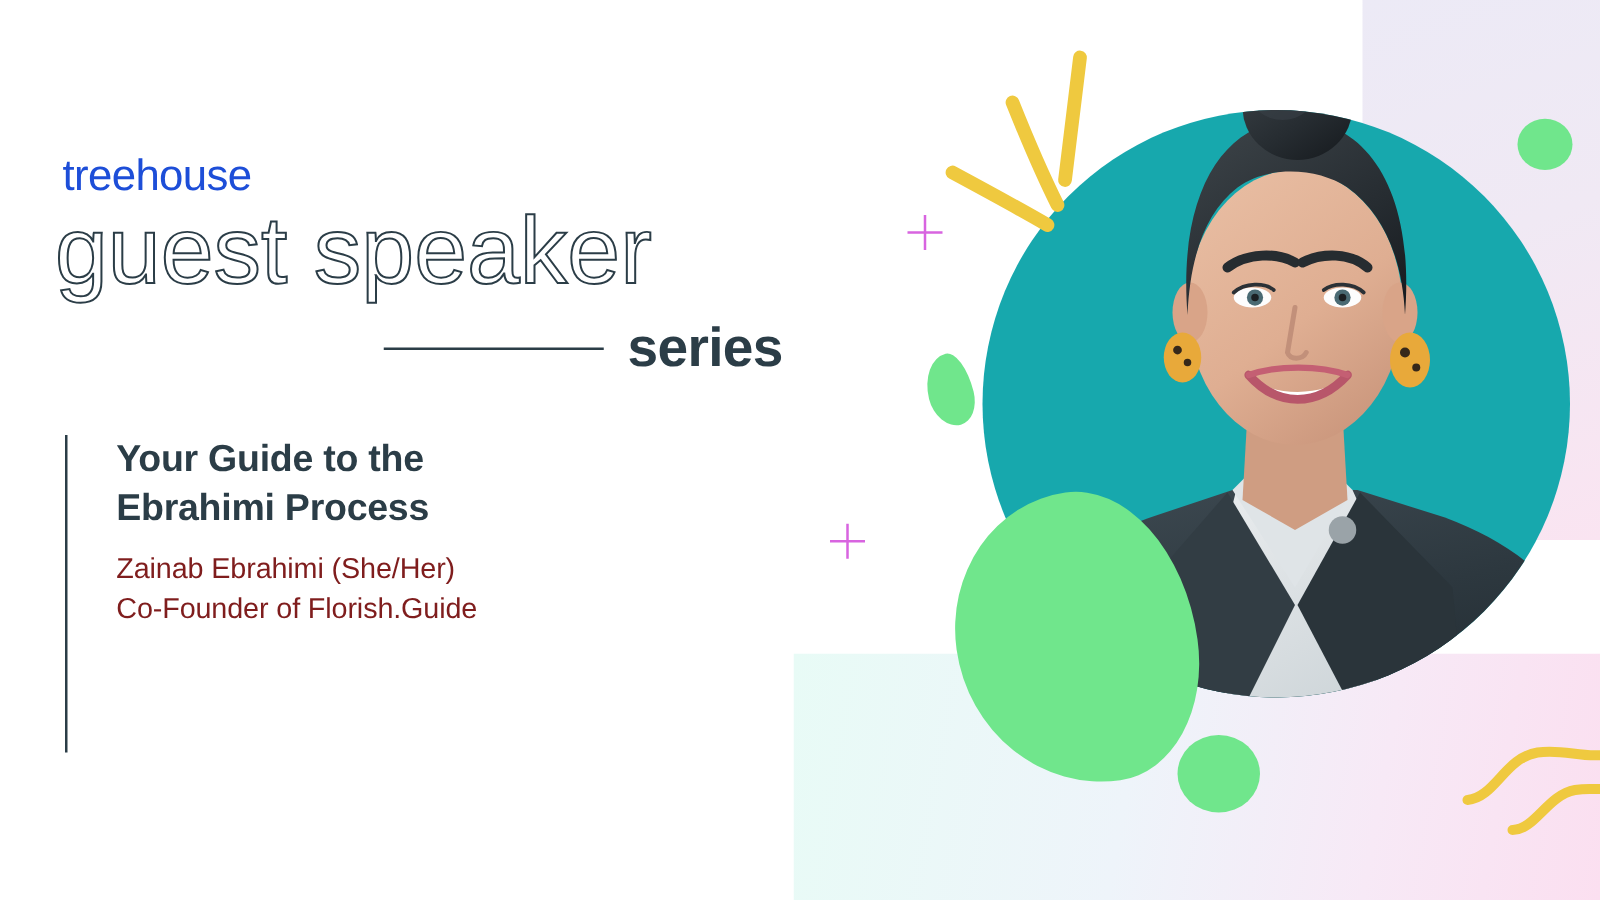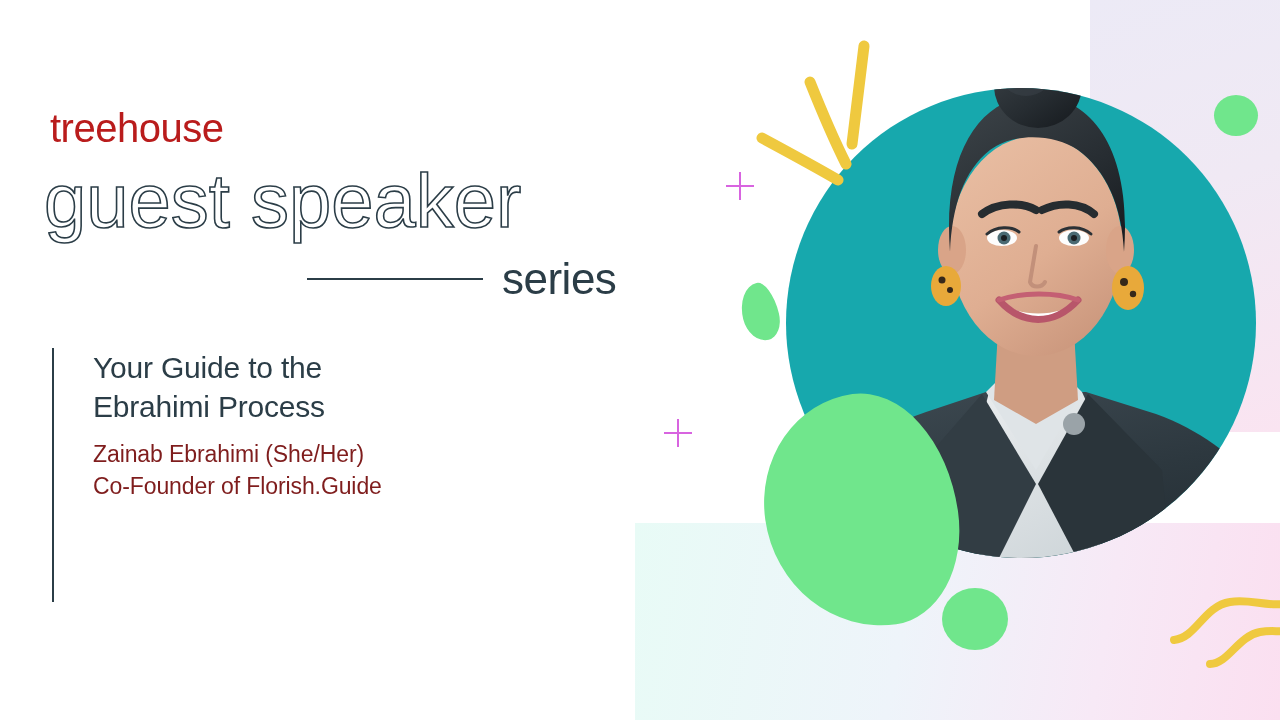--- a/index.html
+++ b/index.html
@@ -101,25 +101,25 @@
   }
   .plus::before { left: 50%; top: 0; width: 2px; height: 100%; margin-left: -1px; }
   .plus::after { top: 50%; left: 0; height: 2px; width: 100%; margin-top: -1px; }
   .plus-1 { left: 726px; top: 172px; }
   .plus-2 { left: 664px; top: 419px; }
 
   
   .brandline {
     position: absolute;
     left: 50px;
-    top: 108px;
-    font-size: 40px;
+    top: 123px;
+    font-size: 35px;
     font-weight: 400;
     letter-spacing: -0.5px;
-    color: #b91c1c;
+    color: #1d4ed8;
     line-height: 1;
   }
 
   .headline-outline {
     position: absolute;
     left: 44px;
     top: 160px;
     font-size: 76px;
     font-weight: 400;
     letter-spacing: 0px;
@@ -139,40 +139,40 @@
     align-items: center;
   }
   .series-rule {
     flex: 0 0 176px;
     height: 2px;
     background: #2b3d47;
   }
   .series-word {
     margin-left: 19px;
     font-size: 44px;
-    font-weight: 400;
+    font-weight: 700;
     letter-spacing: -0.5px;
     color: #2b3d47;
     line-height: 1;
   }
 
   .info-block {
     position: absolute;
     left: 52px;
     top: 348px;
     width: 560px;
     height: 254px;
     border-left: 2px solid #2b3d47;
     box-sizing: border-box;
     padding-left: 39px;
   }
   .talk-title {
     margin: 0;
     font-size: 30px;
-    font-weight: 400;
+    font-weight: 700;
     line-height: 1.30;
     letter-spacing: -0.2px;
     color: #2b3d47;
   }
   .speaker-name,
   .speaker-role {
     margin: 0;
     font-size: 23px;
     font-weight: 400;
     line-height: 1.40;

